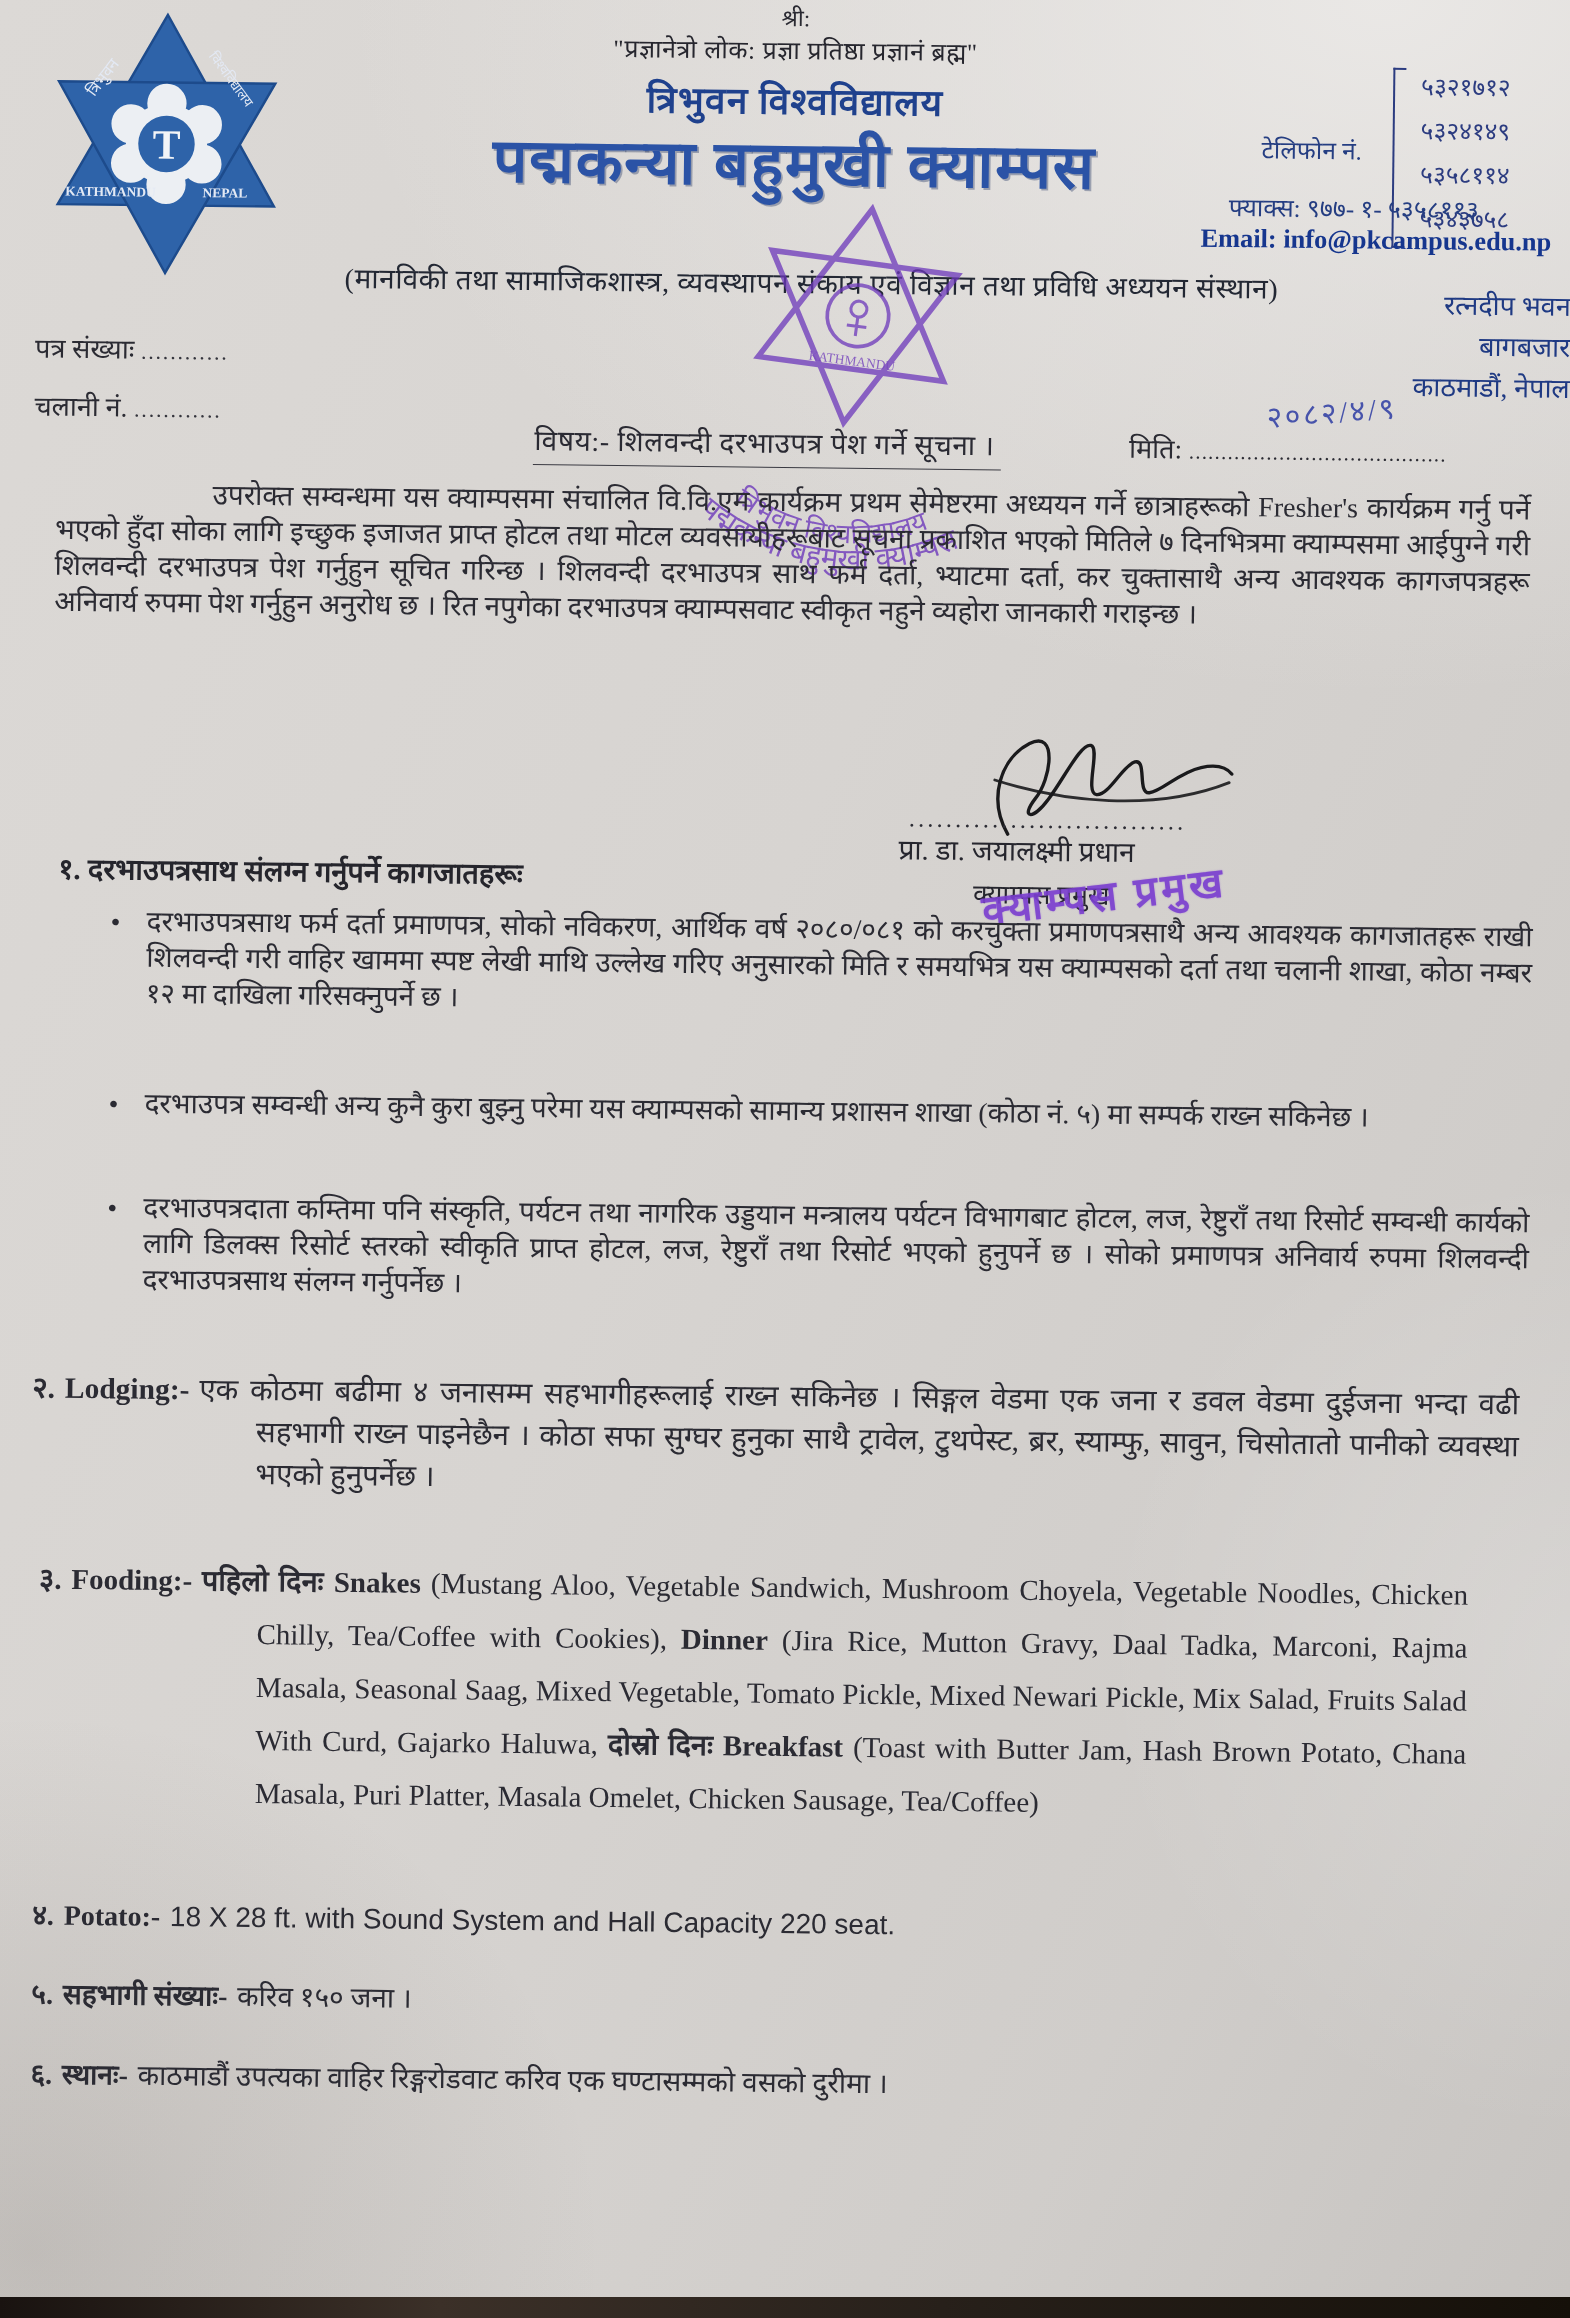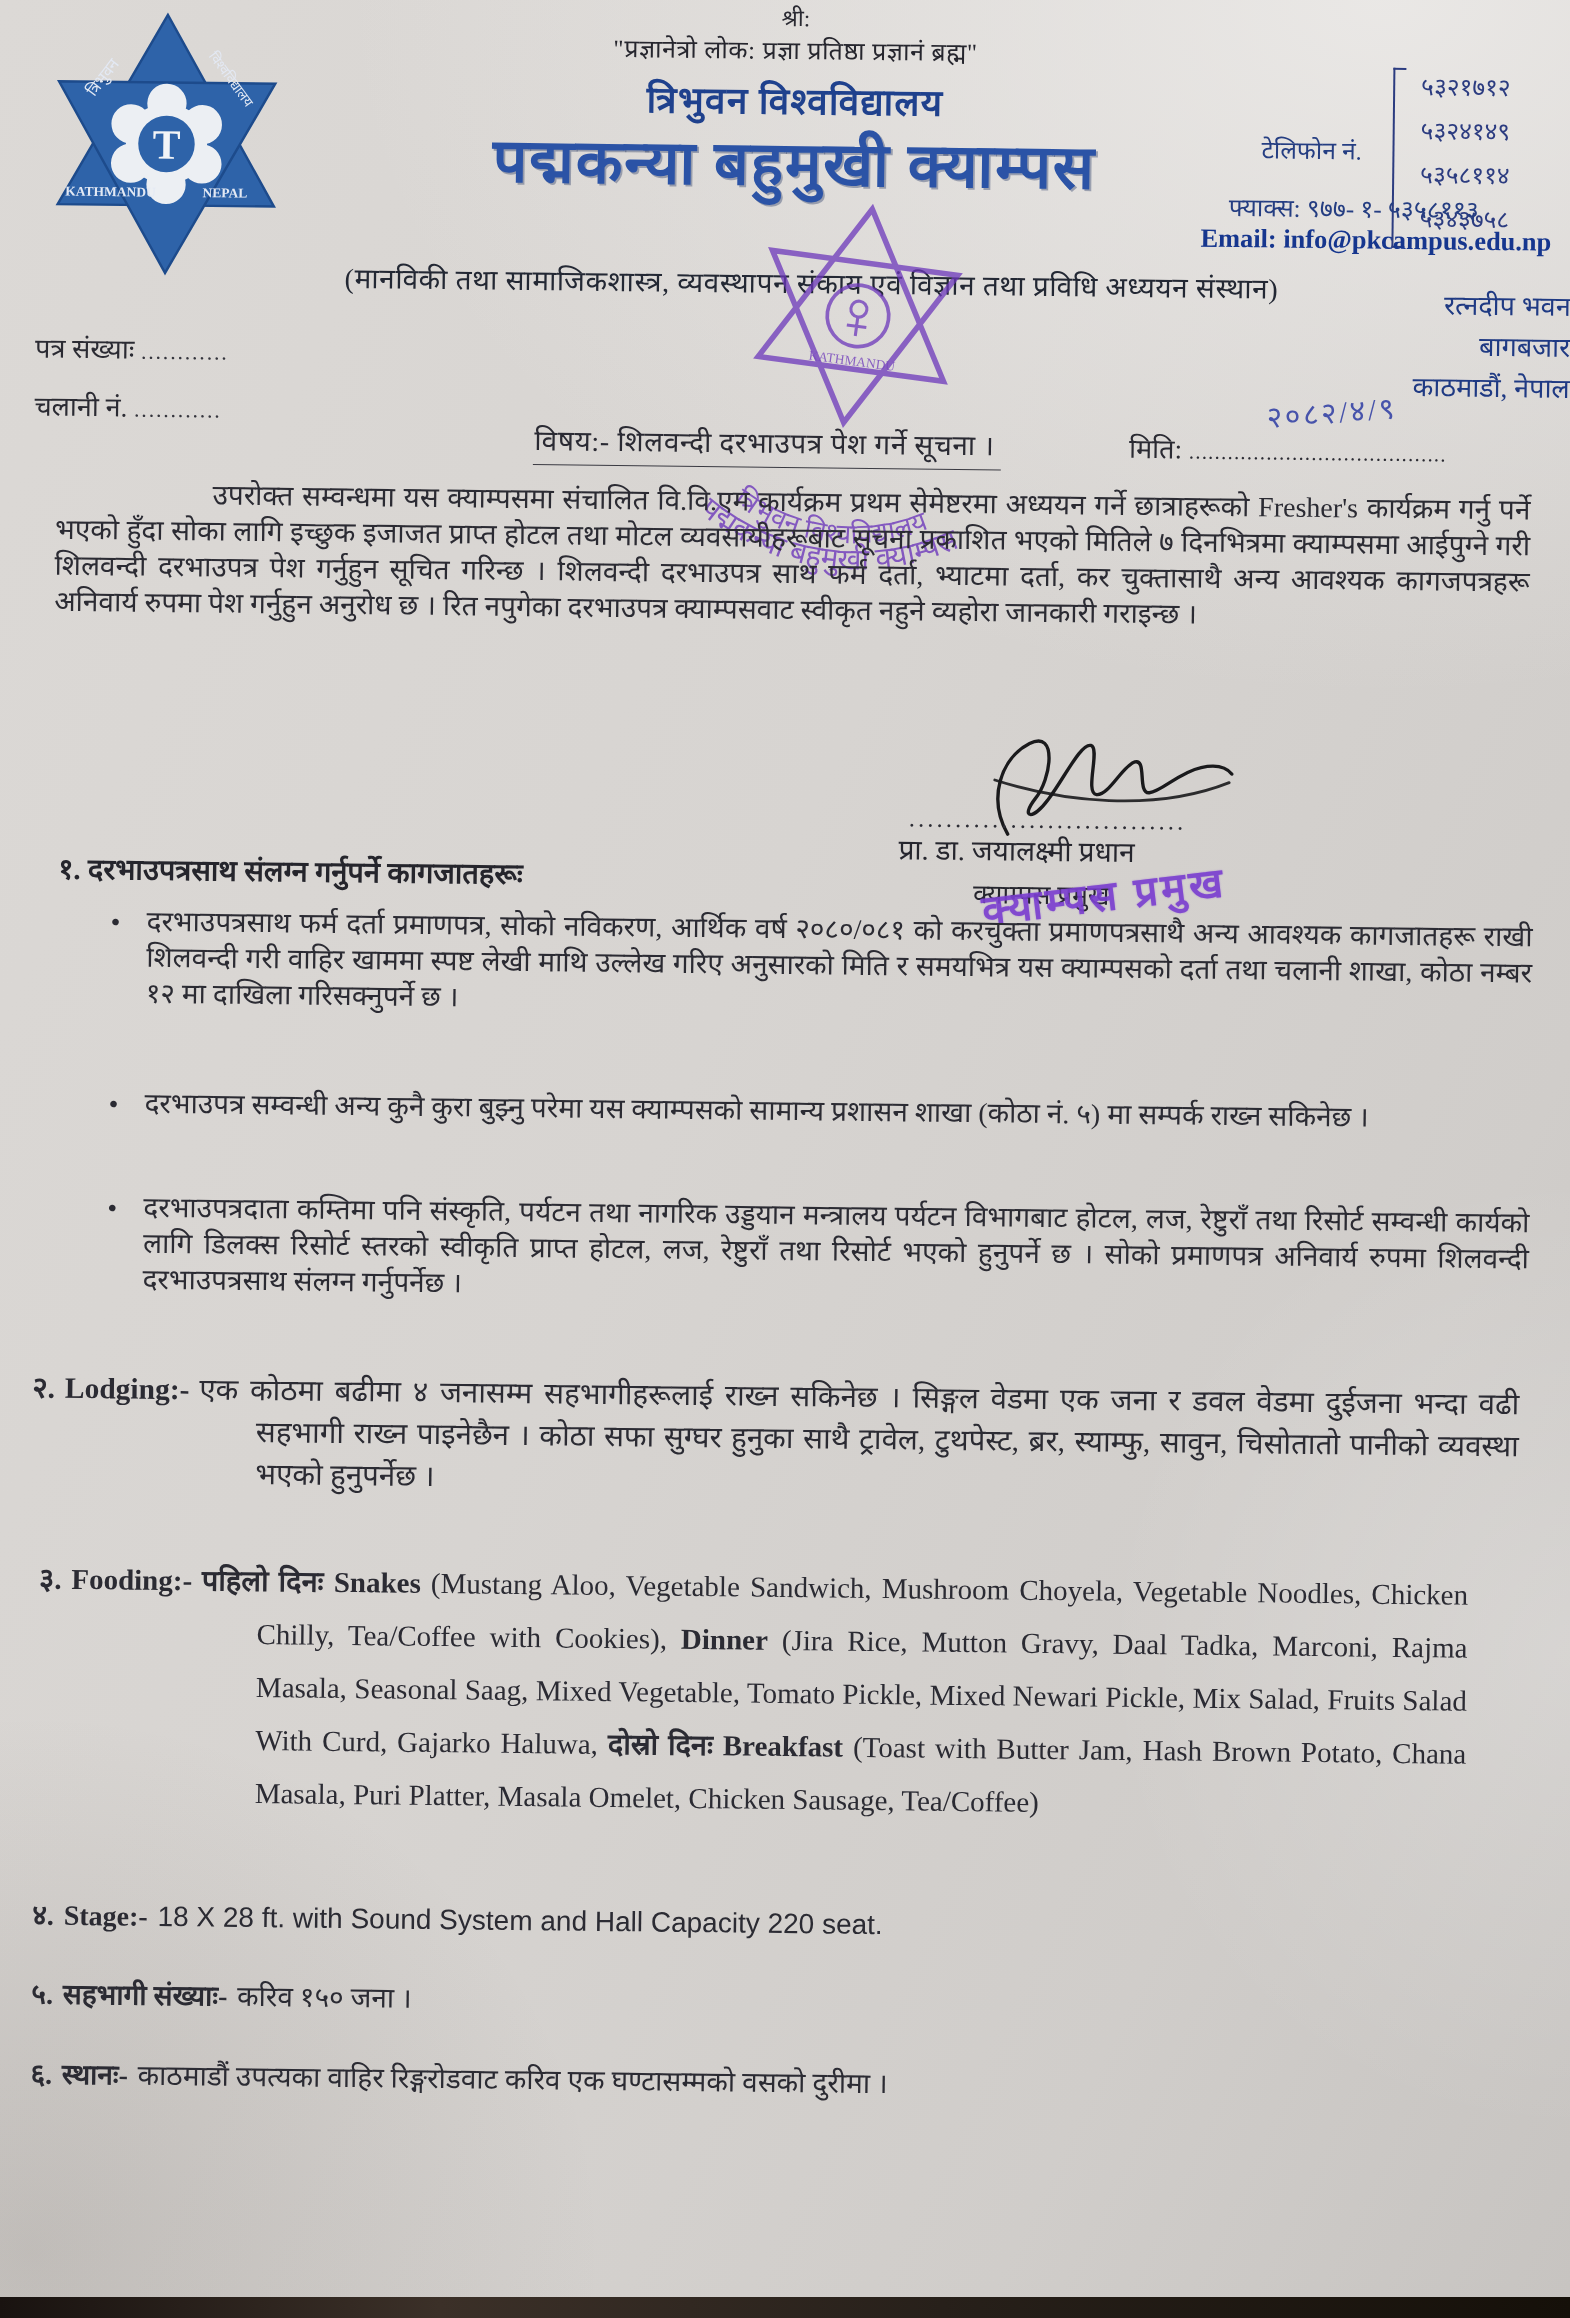--- a/index.html
+++ b/index.html
@@ -201,21 +201,21 @@
   </div>
 
   <div class="abs sec fooding">
     <span class="hang">
       <span class="num">३.</span><span class="lbl">Fooding:-</span><span class="txt"><span class="seg-b">पहिलो दिनः </span><span class="seg-b">Snakes</span><span class="seg-r"> (Mustang Aloo, Vegetable Sandwich, Mushroom Choyela, Vegetable Noodles, Chicken Chilly, Tea/Coffee with Cookies), </span><span class="seg-b">Dinner</span><span class="seg-r"> (Jira Rice, Mutton Gravy, Daal Tadka, Marconi, Rajma Masala, Seasonal Saag, Mixed Vegetable, Tomato Pickle, Mixed Newari Pickle, Mix Salad, Fruits Salad With Curd, Gajarko Haluwa, </span><span class="seg-b">दोस्रो दिनः </span><span class="seg-b">Breakfast</span><span class="seg-r"> (Toast with Butter Jam, Hash Brown Potato, Chana Masala, Puri Platter, Masala Omelet, Chicken Sausage, Tea/Coffee)</span></span>
     </span>
   </div>
 
   <div class="abs sec one-line stage">
     <span class="hang">
-      <span class="num">४.</span><span class="lbl">Stage:-</span><span class="txt">18 X 28 ft. with Sound System and Hall Capacity  220 seat.</span>
+      <span class="num">४.</span><span class="lbl">Potato:-</span><span class="txt">18 X 28 ft. with Sound System and Hall Capacity  220 seat.</span>
     </span>
   </div>
 
   <div class="abs sec one-line participants">
     <span class="hang">
       <span class="num">५.</span><span class="lbl">सहभागी संख्याः-</span><span class="txt">करिव १५० जना ।</span>
     </span>
   </div>
 
   <div class="abs sec one-line venue">

